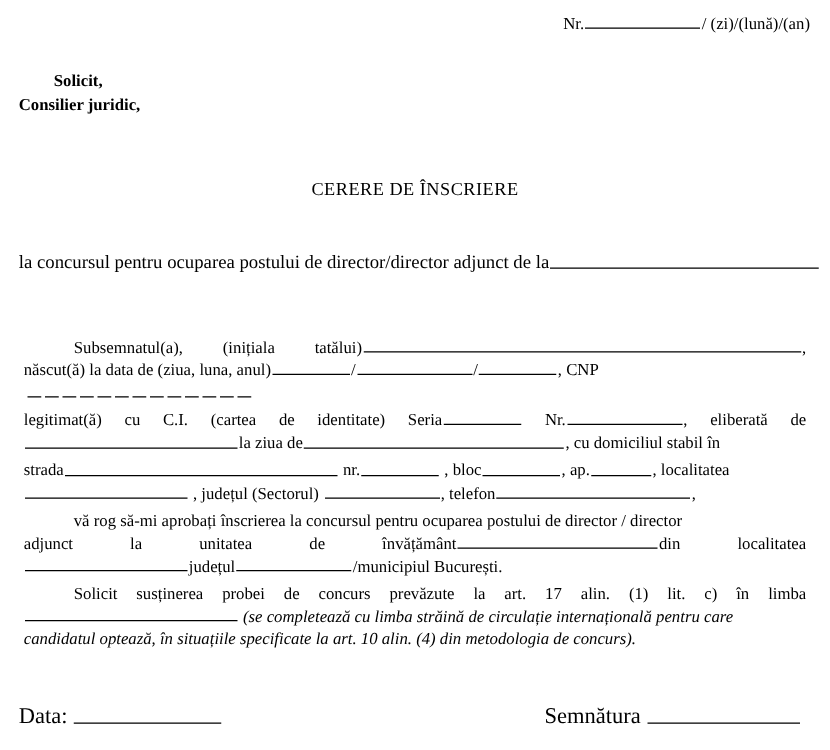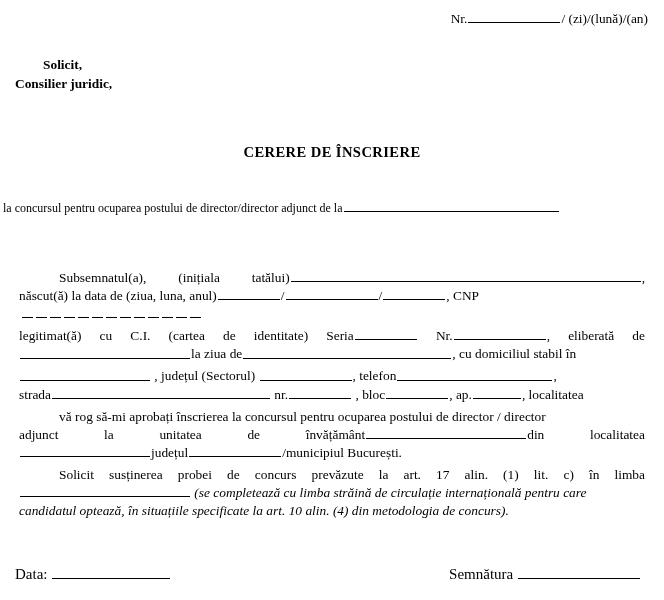--- a/index.html
+++ b/index.html
@@ -45,32 +45,32 @@
   .avizat .l1 { padding-left: 28px; }
   .avizat .l2 { padding-left: 0; }
 
   
   .doc-title {
     position: absolute;
     top: 145px;
     left: 0;
     width: 664px;
     text-align: center;
-    font-weight: bold;
+    font-weight: normal;
     font-size: 14.6px;
     letter-spacing: 0.4px;
   }
 
   
   .subtitle {
     position: absolute;
     top: 200px;
-    left: 3px;
+    left: 15px;
     width: 634px;
-    font-size: 12px;
+    font-size: 15px;
     white-space: nowrap;
   }
 
   
   .body-block {
     position: absolute;
     top: 265px;
     left: 15px;
     width: 634px;
     font-size: 13.4px;
@@ -132,21 +132,21 @@
   .ital {
     font-style: italic;
   }
 
   
   .footer {
     position: absolute;
     bottom: 18px;
     left: 15px;
     width: 634px;
-    font-size: 15px;
+    font-size: 18px;
     display: flex;
     justify-content: space-between;
     align-items: flex-end;
   }
   .footer .f-left, .footer .f-right { white-space: nowrap; }
   .footer .f-right { margin-right: 8px; }
 </style>
 </head>
 <body>
 
@@ -173,22 +173,22 @@
       <span class="jline"><span class="indent"></span><span>Subsemnatul(a), (inițiala tatălui)</span><span class="u" style="width:350px"></span><span>,</span></span>
       <span class="lline"><span>născut(ă) la data de (ziua, luna, anul)</span><span class="u u-s"></span><span>/</span><span class="u u-m"></span><span>/</span><span class="u u-s"></span><span>, CNP</span><span class="cnp"><i></i><i></i><i></i><i></i><i></i><i></i><i></i><i></i><i></i><i></i><i></i><i></i><i></i></span></span>
     </p>
 
     <p class="para tight">
       <span class="jline"><span>legitimat(ă) cu</span> <span>C.I. (cartea de identitate) Seria</span><span class="u u-s"></span> <span>Nr.</span><span class="u u-m"></span><span>, eliberată de</span></span>
       <span class="lline"><span class="u u-xl"></span><span>la ziua de</span><span class="u" style="width:208px"></span><span>, cu domiciliul stabil în</span></span>
     </p>
 
     <p class="para tight">
+      <span class="lline"><span>strada</span><span class="u" style="width:218px"></span> <span>nr.</span><span class="u u-s"></span> <span>, bloc</span><span class="u u-s"></span><span>, ap.</span><span class="u u-x"></span><span>, localitatea</span></span>
       <span class="lline"><span class="u u-l"></span> <span>, județul (Sectorul)</span> <span class="u u-m"></span><span>, telefon</span><span class="u" style="width:155px"></span><span>,</span></span>
-      <span class="lline"><span>strada</span><span class="u" style="width:218px"></span> <span>nr.</span><span class="u u-s"></span> <span>, bloc</span><span class="u u-s"></span><span>, ap.</span><span class="u u-x"></span><span>, localitatea</span></span>
     </p>
 
     <p class="para tight">
       <span class="lline"><span class="indent"></span><span>vă rog să-mi aprobați înscrierea la concursul  pentru ocuparea postului de director / director</span></span>
       <span class="jline"><span>adjunct</span> <span>la</span> <span>unitatea</span> <span>de</span> <span>învățământ</span><span class="u" style="width:160px"></span><span>din</span> <span>localitatea</span></span>
       <span class="lline"><span class="u u-l"></span><span>județul</span><span class="u u-m"></span><span>/municipiul București.</span></span>
     </p>
 
     <p class="para tight">
       <span class="jline"><span class="indent"></span><span>Solicit susținerea probei de concurs prevăzute la art. 17 alin. (1) lit. c) în limba</span></span>

